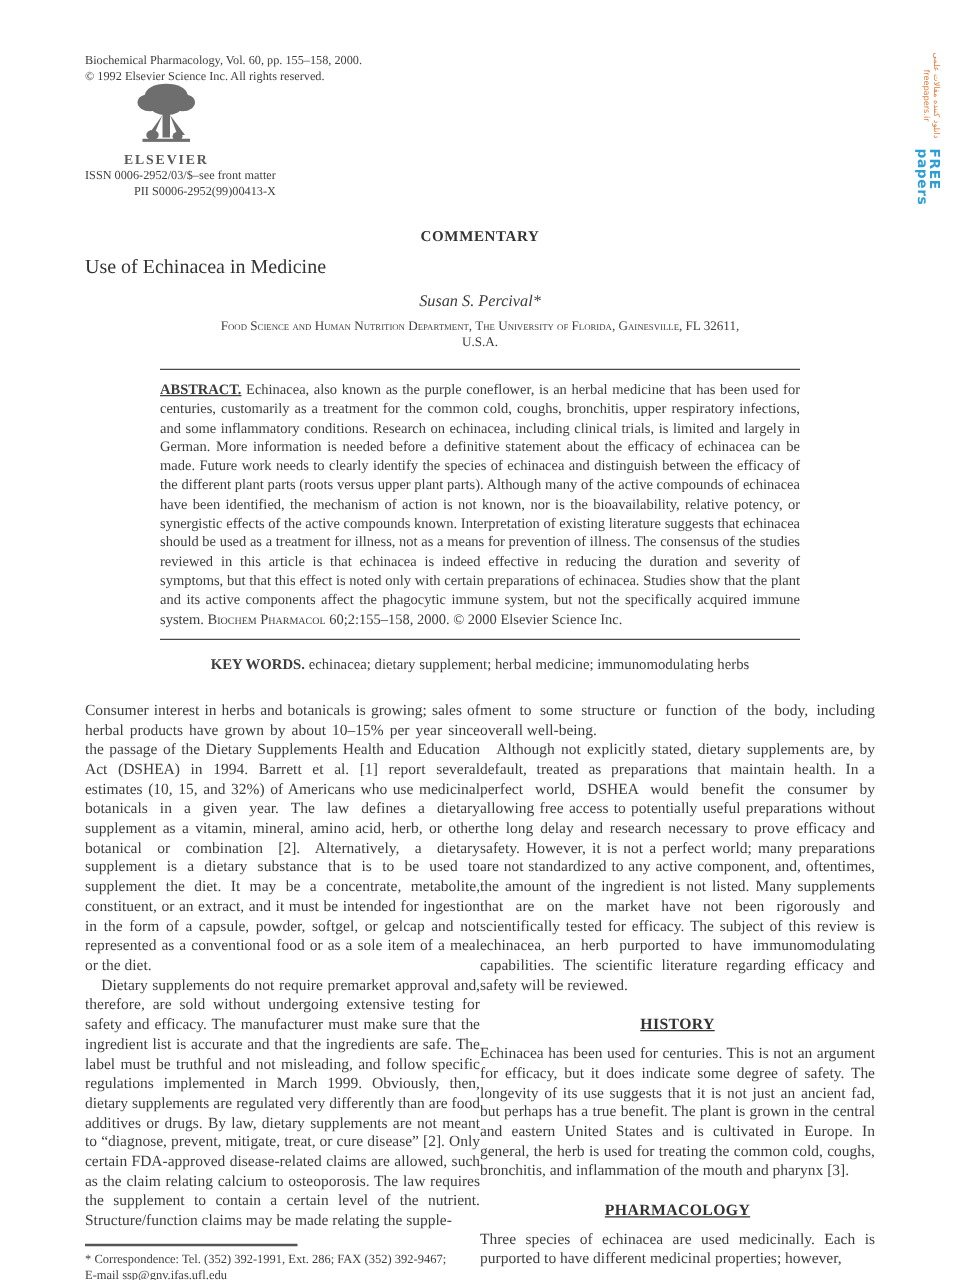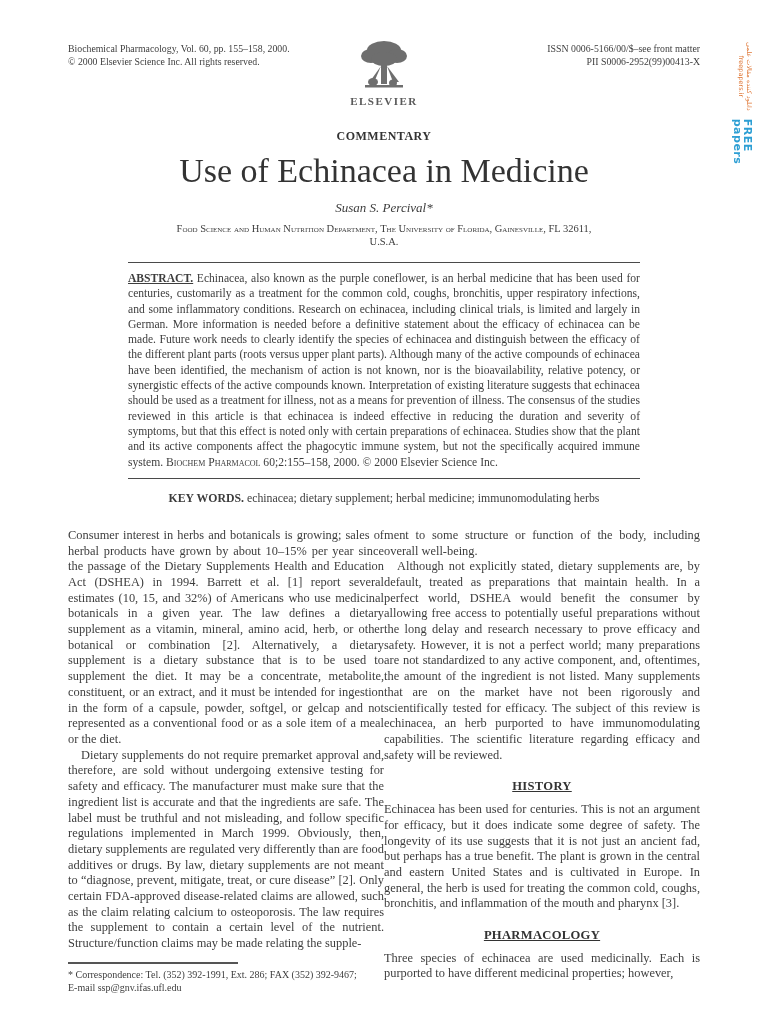--- a/index.html
+++ b/index.html
@@ -9,39 +9,39 @@
     width: 768px; height: 1024px;
     margin: 0 auto;
     background: #ffffff;
     color: #3d3d3d;
     font-family: "Liberation Serif", "DejaVu Serif", serif;
     overflow: hidden;
   }
   .content { padding: 42px 68px 0 68px; }
 
   
-  .header { display: flex; align-items: flex-start; }
+  .header { display: flex; align-items: flex-start; flex-direction: column; }
   .header-left { flex: 1; font-size: 9.8px; line-height: 13px; }
   .header-right { flex: 1; font-size: 9.8px; line-height: 13px; text-align: right; }
   .header-center { width: 130px; text-align: center; margin-top: -4px; }
   .logo-word { font-size: 11px; letter-spacing: 1.5px; font-weight: bold; color: #5a5a5a; margin-top: 1px; }
 
   
   .watermark {
     position: absolute; top: 42px; left: 752px;
     width: 200px; height: 26px;
     transform: rotate(90deg); transform-origin: top left;
     display: flex; align-items: flex-start; gap: 8px;
   }
   .wm-orange { font-family: "DejaVu Sans", sans-serif; font-size: 6.5px; line-height: 7.5px; color: #e07b3c; text-align: center; }
   .wm-blue { font-family: "DejaVu Sans", sans-serif; font-weight: bold; font-size: 11px; line-height: 10px; color: #2e9fd4; letter-spacing: 0.5px; }
 
   
   .kicker { text-align: center; font-weight: bold; font-size: 12px; letter-spacing: 0.5px; margin-top: 22px; color: #333; }
-  .title { text-align: center; font-size: 34px; margin-top: 8px; color: #333; font-weight: normal; }
+  .title { font-size: 16px; margin-top: 8px; color: #333; font-weight: normal; }
   .author { text-align: center; font-style: italic; font-size: 13px; margin-top: 10px; }
   .affiliation { text-align: center; font-variant: small-caps; font-size: 10.5px; margin-top: 6px; line-height: 13px; }
 
   
   .abstract-wrap { margin: 14px 60px 0 60px; }
   .rule { border: none; border-top: 1.6px solid #4a4a4a; height: 0; }
   .abstract-text { margin-top: 8px; margin-bottom: 8px; font-size: 11.6px; line-height: 15.3px; text-align: justify; }
   .abstract-label { font-weight: bold; text-decoration: underline; }
   .cite-journal { font-variant: small-caps; }
   .keywords { margin: 12px 60px 0 60px; font-size: 11.8px; text-align: center; }
@@ -62,21 +62,21 @@
 </head>
 <body>
 
 <div class="page">
 
   <div class="content">
 
     <div class="header">
       <div class="header-left">
         <div>Biochemical Pharmacology, Vol. 60, pp. 155–158, 2000.</div>
-        <div>© 2000 Elsevier Science Inc. All rights reserved.</div>
+        <div>© 1992 Elsevier Science Inc. All rights reserved.</div>
       </div>
       <div class="header-center">
         <span>
           <svg width="62" height="52" viewBox="0 0 62 52">
             <g fill="#6e6e6e">
               <ellipse cx="31" cy="12" rx="17" ry="9"></ellipse>
               <ellipse cx="18" cy="18" rx="10" ry="7"></ellipse>
               <ellipse cx="44" cy="18" rx="10" ry="7"></ellipse>
               <ellipse cx="31" cy="21" rx="13" ry="7"></ellipse>
               <rect x="28" y="24" width="6" height="22"></rect>
@@ -84,21 +84,21 @@
               <path d="M34 28 L46 44 L40 44 Z"></path>
               <ellipse cx="20" cy="44" rx="5" ry="4"></ellipse>
               <ellipse cx="40" cy="45" rx="4" ry="3.5"></ellipse>
               <rect x="12" y="47" width="38" height="2.5"></rect>
             </g>
           </svg>
         </span>
         <div class="logo-word">ELSEVIER</div>
       </div>
       <div class="header-right">
-        <div>ISSN 0006-5166/00/$–see front matter</div>
+        <div>ISSN 0006-2952/03/$–see front matter</div>
         <div>PII S0006-2952(99)00413-X</div>
       </div>
     </div>
 
     <div class="kicker">COMMENTARY</div>
     <h1 class="title">Use of Echinacea in Medicine</h1>
     <div class="author">Susan S. Percival*</div>
     <div class="affiliation">
       <div>Food Science and Human Nutrition Department, The University of Florida, Gainesville, FL 32611,</div>
       <div>U.S.A.</div>

